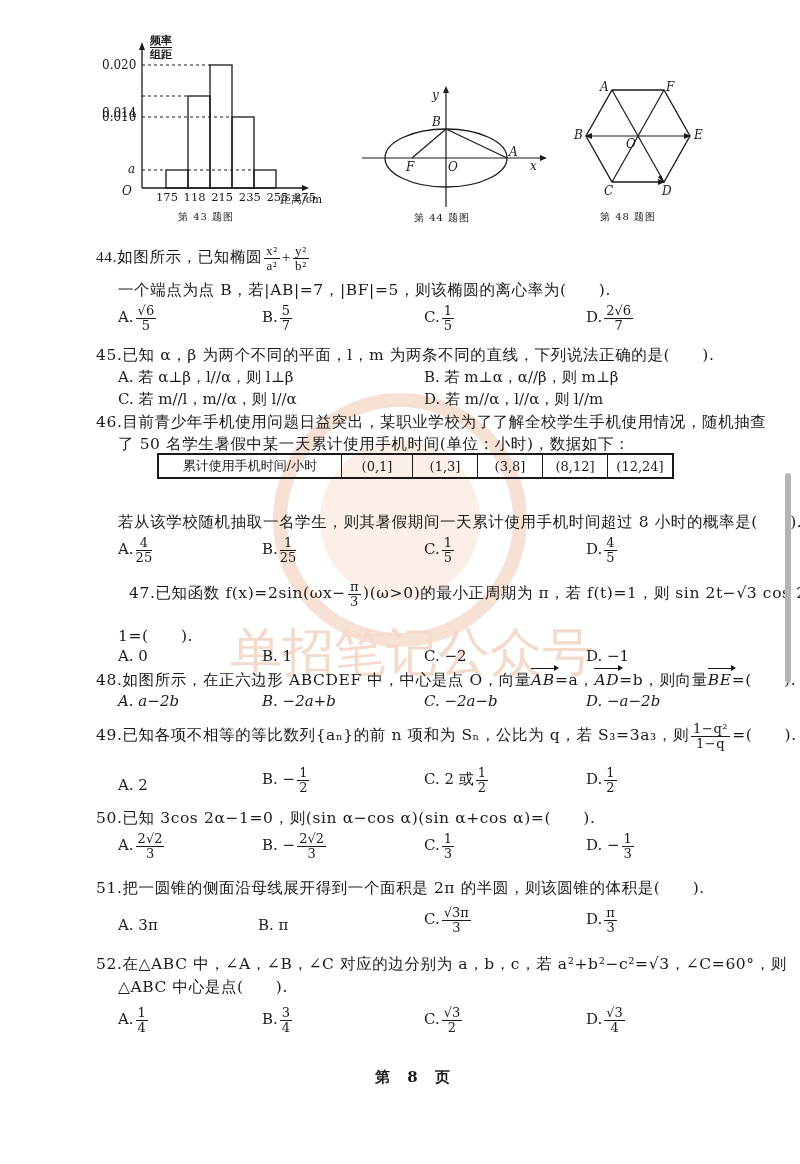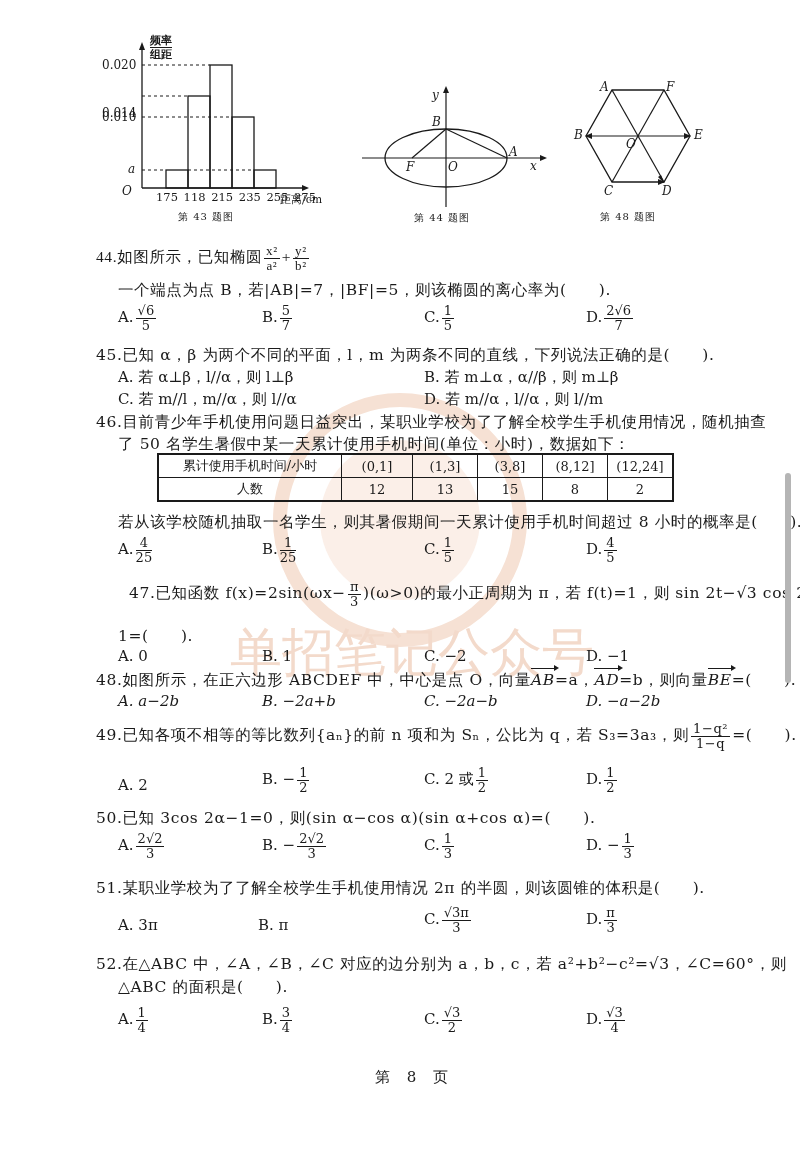--- a/index.html
+++ b/index.html
@@ -13,21 +13,21 @@
   .frac{display:inline-block;vertical-align:middle;text-align:center;line-height:1.05;margin:0 2px;}
   .frac .n{display:block;border-bottom:1px solid #1a1a1a;padding:0 2px;font-size:13px;}
   .frac .d{display:block;font-size:13px;}
   .vec{position:relative;display:inline-block;font-style:italic;}
   .vec::before{content:"";position:absolute;left:0;right:-2px;top:-3px;border-top:1px solid #1a1a1a;}
   .vec::after{content:"";position:absolute;right:-4px;top:-6px;border-left:5px solid #1a1a1a;border-top:3px solid transparent;border-bottom:3px solid transparent;}
   table.data{position:absolute;left:157px;top:453px;border-collapse:collapse;border:2px solid #1a1a1a;font-size:13px;}
   table.data td{border:1px solid #1a1a1a;height:22px;text-align:center;padding:0 6px;}
   .watermark{position:absolute;left:210px;top:380px;width:420px;height:320px;pointer-events:none;}
   .scrollbar{position:absolute;left:785px;top:473px;width:6px;height:210px;background:#b5b5b5;border-radius:3px;}
-  .page-num{position:absolute;left:375px;top:1068px;font-size:15px;letter-spacing:6px;font-weight:normal;}
+  .page-num{position:absolute;left:375px;top:1068px;font-size:15px;letter-spacing:6px;font-weight:bold;}
 </style>
 </head>
 <body>
 
 <div class="watermark">
   <svg width="420" height="320" viewBox="0 0 420 320">
     <circle cx="190" cy="140" r="120" fill="none" stroke="#f6e1d4" stroke-width="14"></circle>
     <circle cx="190" cy="140" r="80" fill="#fbefe8"></circle>
     <text x="20" y="290" font-size="52" fill="#f3dacb" font-family="DejaVu Serif, serif">单招笔记公众号</text>
   </svg>
@@ -134,28 +134,20 @@
 <table class="data">
   <tbody>
       <tr>
     <td style="width:170px;">累计使用手机时间/小时</td>
     <td style="width:58px;">(0,1]</td>
     <td style="width:52px;">(1,3]</td>
     <td style="width:52px;">(3,8]</td>
     <td style="width:52px;">(8,12]</td>
     <td style="width:52px;">(12,24]</td>
   </tr>
-  <tr>
-    <td>人数</td>
-    <td>12</td>
-    <td>13</td>
-    <td>15</td>
-    <td>8</td>
-    <td>2</td>
-  </tr>
 </tbody>
   </table>
 <div class="line indent" style="top:512px;">若从该学校随机抽取一名学生，则其暑假期间一天累计使用手机时间超过 8 小时的概率是(　　).</div>
 <div class="opt" style="left:118px;top:536px;"><span>A.</span><span class="frac"><span class="n">4</span><span class="d">25</span></span></div>
 <div class="opt" style="left:262px;top:536px;"><span>B.</span><span class="frac"><span class="n">1</span><span class="d">25</span></span></div>
 <div class="opt" style="left:424px;top:536px;"><span>C.</span><span class="frac"><span class="n">1</span><span class="d">5</span></span></div>
 <div class="opt" style="left:586px;top:536px;"><span>D.</span><span class="frac"><span class="n">4</span><span class="d">5</span></span></div>
 
 <div class="line" style="top:580px;margin-left:33px;"><span>47.</span><span>已知函数 f(x)=2sin(ωx−</span><span class="frac"><span class="n">π</span><span class="d">3</span></span><span>)(ω&gt;0)的最小正周期为 π，若 f(t)=1，则 sin 2t−√3 cos 2t−</span></div>
 <div class="line indent" style="top:626px;">1=(　　).</div>
@@ -175,28 +167,28 @@
 <div class="opt" style="left:262px;top:766px;"><span>B. −</span><span class="frac"><span class="n">1</span><span class="d">2</span></span></div>
 <div class="opt" style="left:424px;top:766px;"><span>C. 2 或</span><span class="frac"><span class="n">1</span><span class="d">2</span></span></div>
 <div class="opt" style="left:586px;top:766px;"><span>D.</span><span class="frac"><span class="n">1</span><span class="d">2</span></span></div>
 
 <div class="line" style="top:808px;text-align:center;"><span>50.</span><span>已知 3cos 2α−1=0，则(sin α−cos α)(sin α+cos α)=(　　).</span></div>
 <div class="opt" style="left:118px;top:832px;"><span>A.</span><span class="frac"><span class="n">2√2</span><span class="d">3</span></span></div>
 <div class="opt" style="left:262px;top:832px;"><span>B. −</span><span class="frac"><span class="n">2√2</span><span class="d">3</span></span></div>
 <div class="opt" style="left:424px;top:832px;"><span>C.</span><span class="frac"><span class="n">1</span><span class="d">3</span></span></div>
 <div class="opt" style="left:586px;top:832px;"><span>D. −</span><span class="frac"><span class="n">1</span><span class="d">3</span></span></div>
 
-<div class="line" style="top:878px;"><span>51.</span><span>某职业学校为了了解全校学生手机使用情况 2π 的半圆，则该圆锥的体积是(　　).</span></div>
+<div class="line" style="top:878px;"><span>51.</span><span>把一圆锥的侧面沿母线展开得到一个面积是 2π 的半圆，则该圆锥的体积是(　　).</span></div>
 <div class="opt" style="left:118px;top:916px;">A. 3π</div>
 <div class="opt" style="left:258px;top:916px;">B. π</div>
 <div class="opt" style="left:424px;top:906px;"><span>C.</span><span class="frac"><span class="n">√3π</span><span class="d">3</span></span></div>
 <div class="opt" style="left:586px;top:906px;"><span>D.</span><span class="frac"><span class="n">π</span><span class="d">3</span></span></div>
 
 <div class="line" style="top:954px;"><span>52.</span><span>在△ABC 中，∠A，∠B，∠C 对应的边分别为 a，b，c，若 a²+b²−c²=√3，∠C=60°，则</span></div>
-<div class="line indent" style="top:977px;">△ABC 的面积是(　　).</div>
+<div class="line indent" style="top:977px;">△ABC 中心是点(　　).</div>
 <div class="opt" style="left:118px;top:1006px;"><span>A.</span><span class="frac"><span class="n">1</span><span class="d">4</span></span></div>
 <div class="opt" style="left:262px;top:1006px;"><span>B.</span><span class="frac"><span class="n">3</span><span class="d">4</span></span></div>
 <div class="opt" style="left:424px;top:1006px;"><span>C.</span><span class="frac"><span class="n">√3</span><span class="d">2</span></span></div>
 <div class="opt" style="left:586px;top:1006px;"><span>D.</span><span class="frac"><span class="n">√3</span><span class="d">4</span></span></div>
 
 <div class="page-num">第 8 页</div>
 
 <div class="scrollbar"></div>
 
 </body></html>

